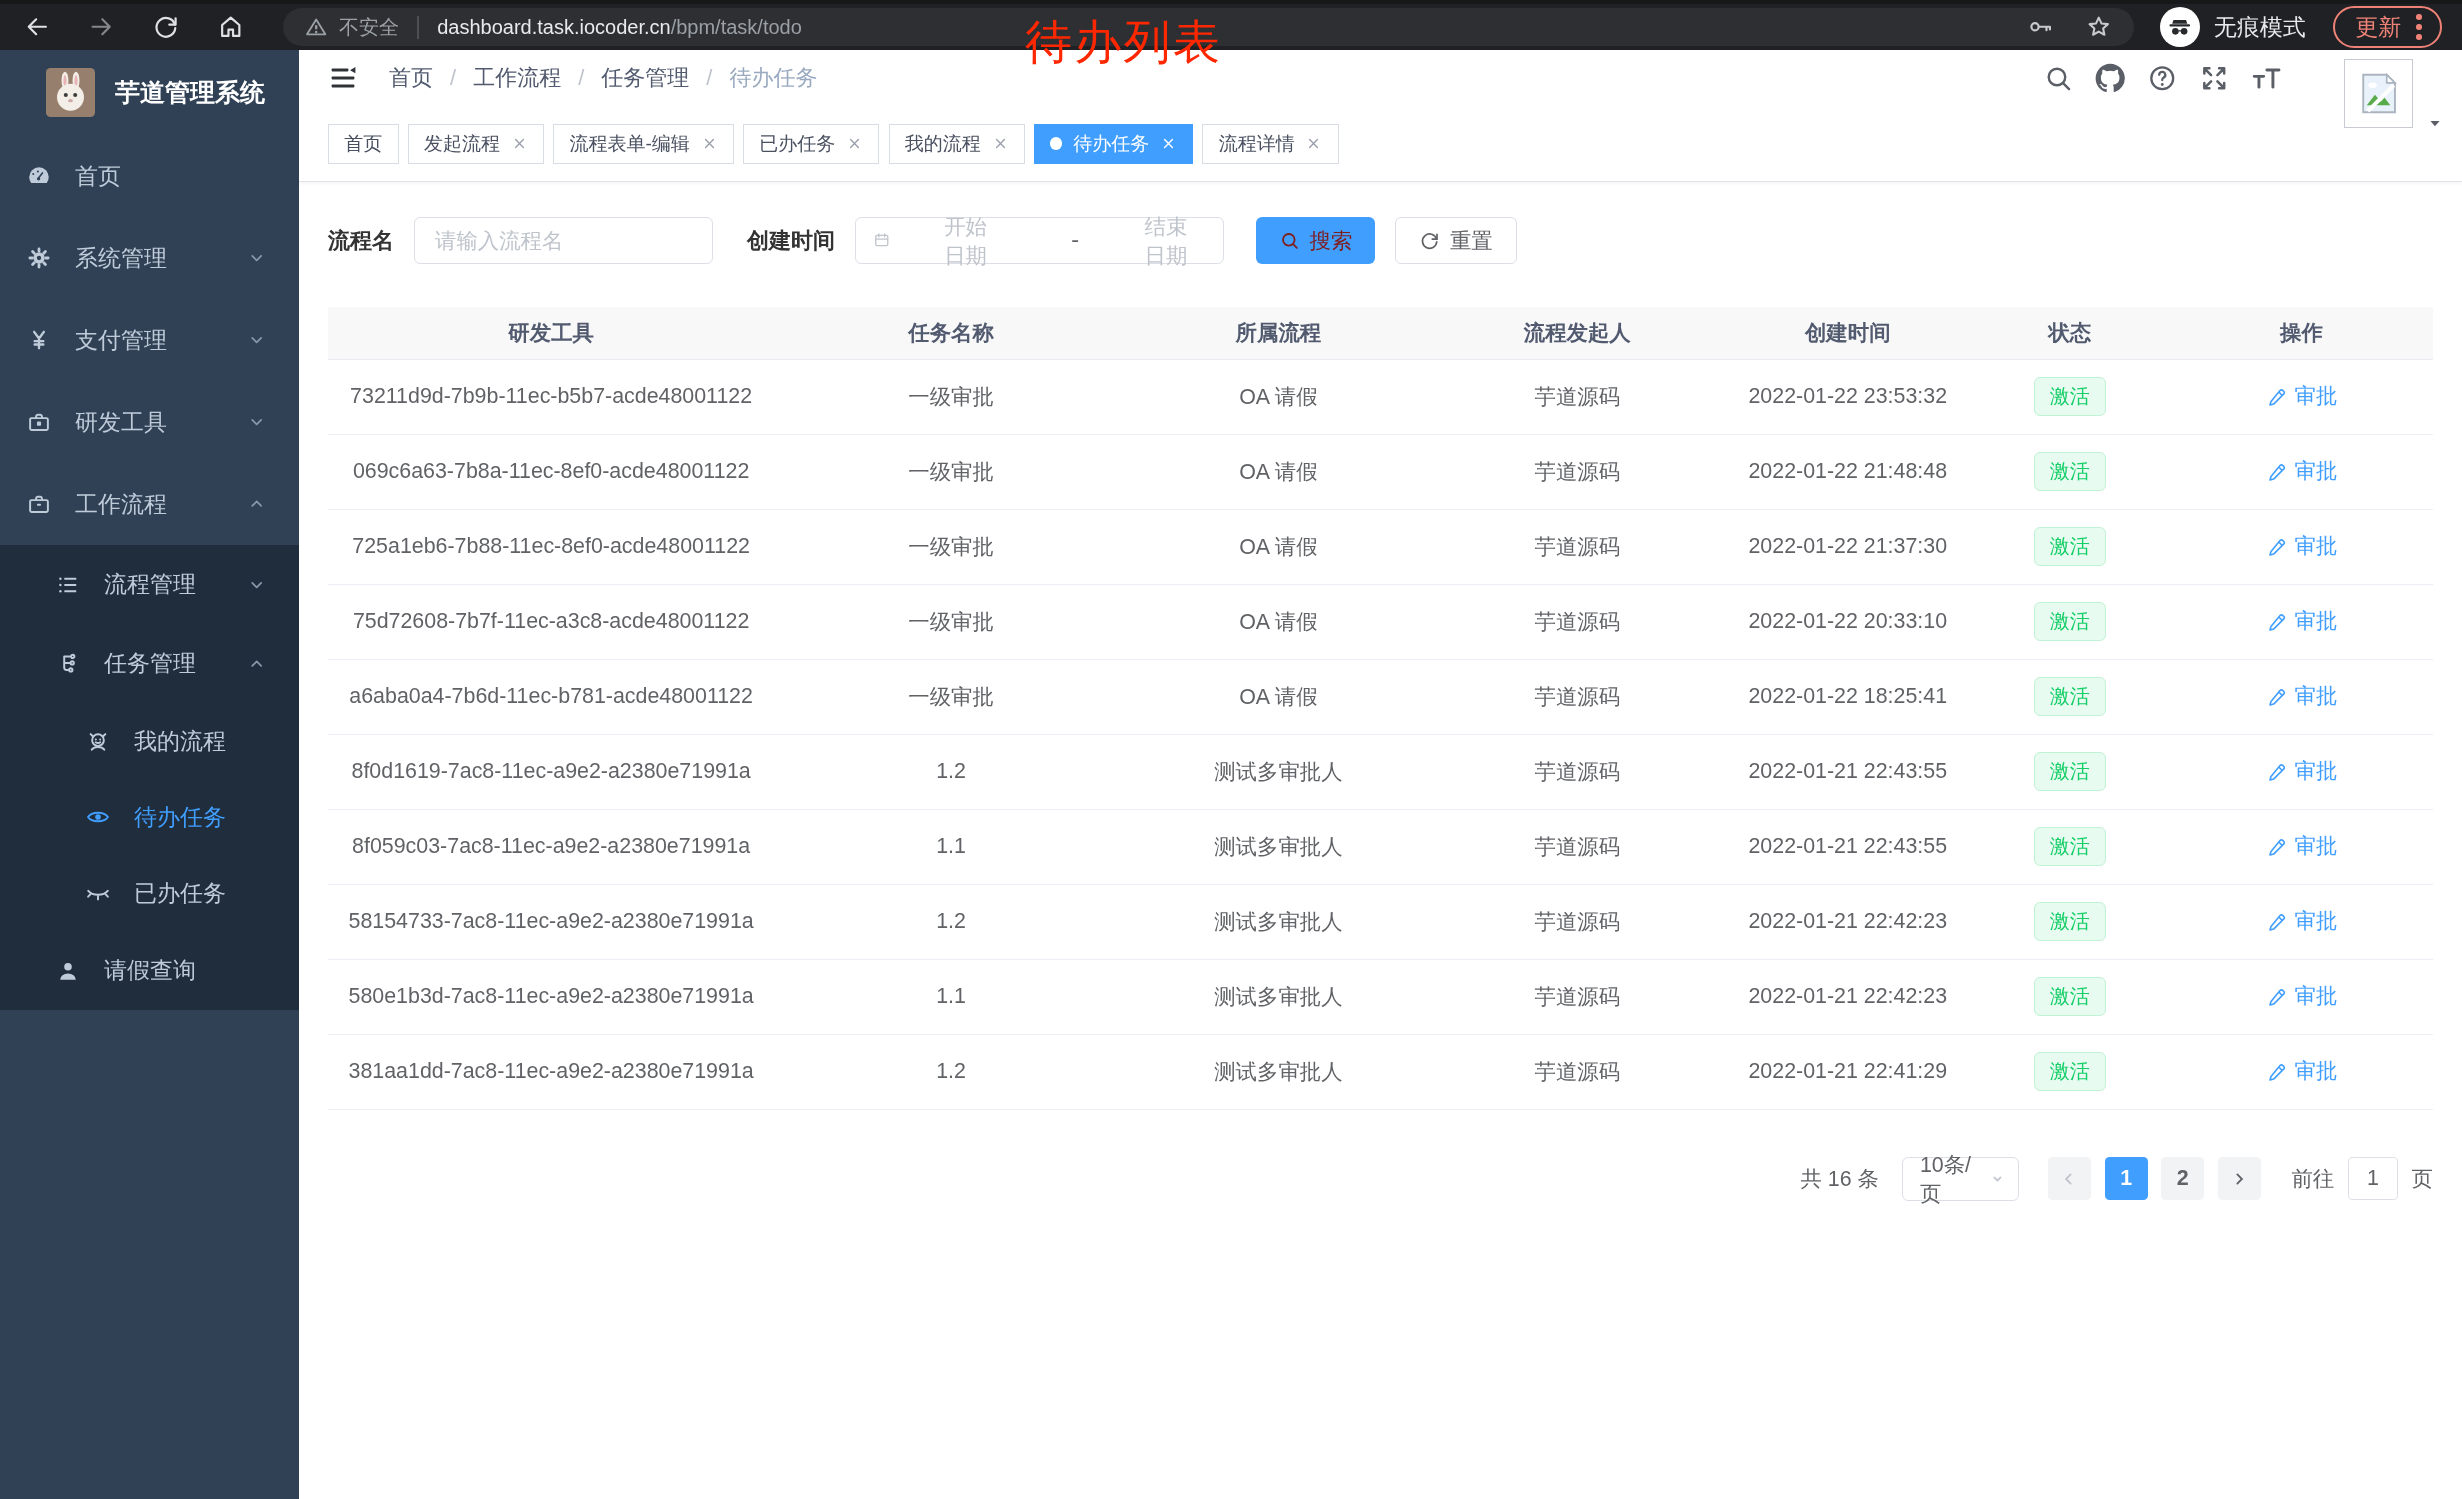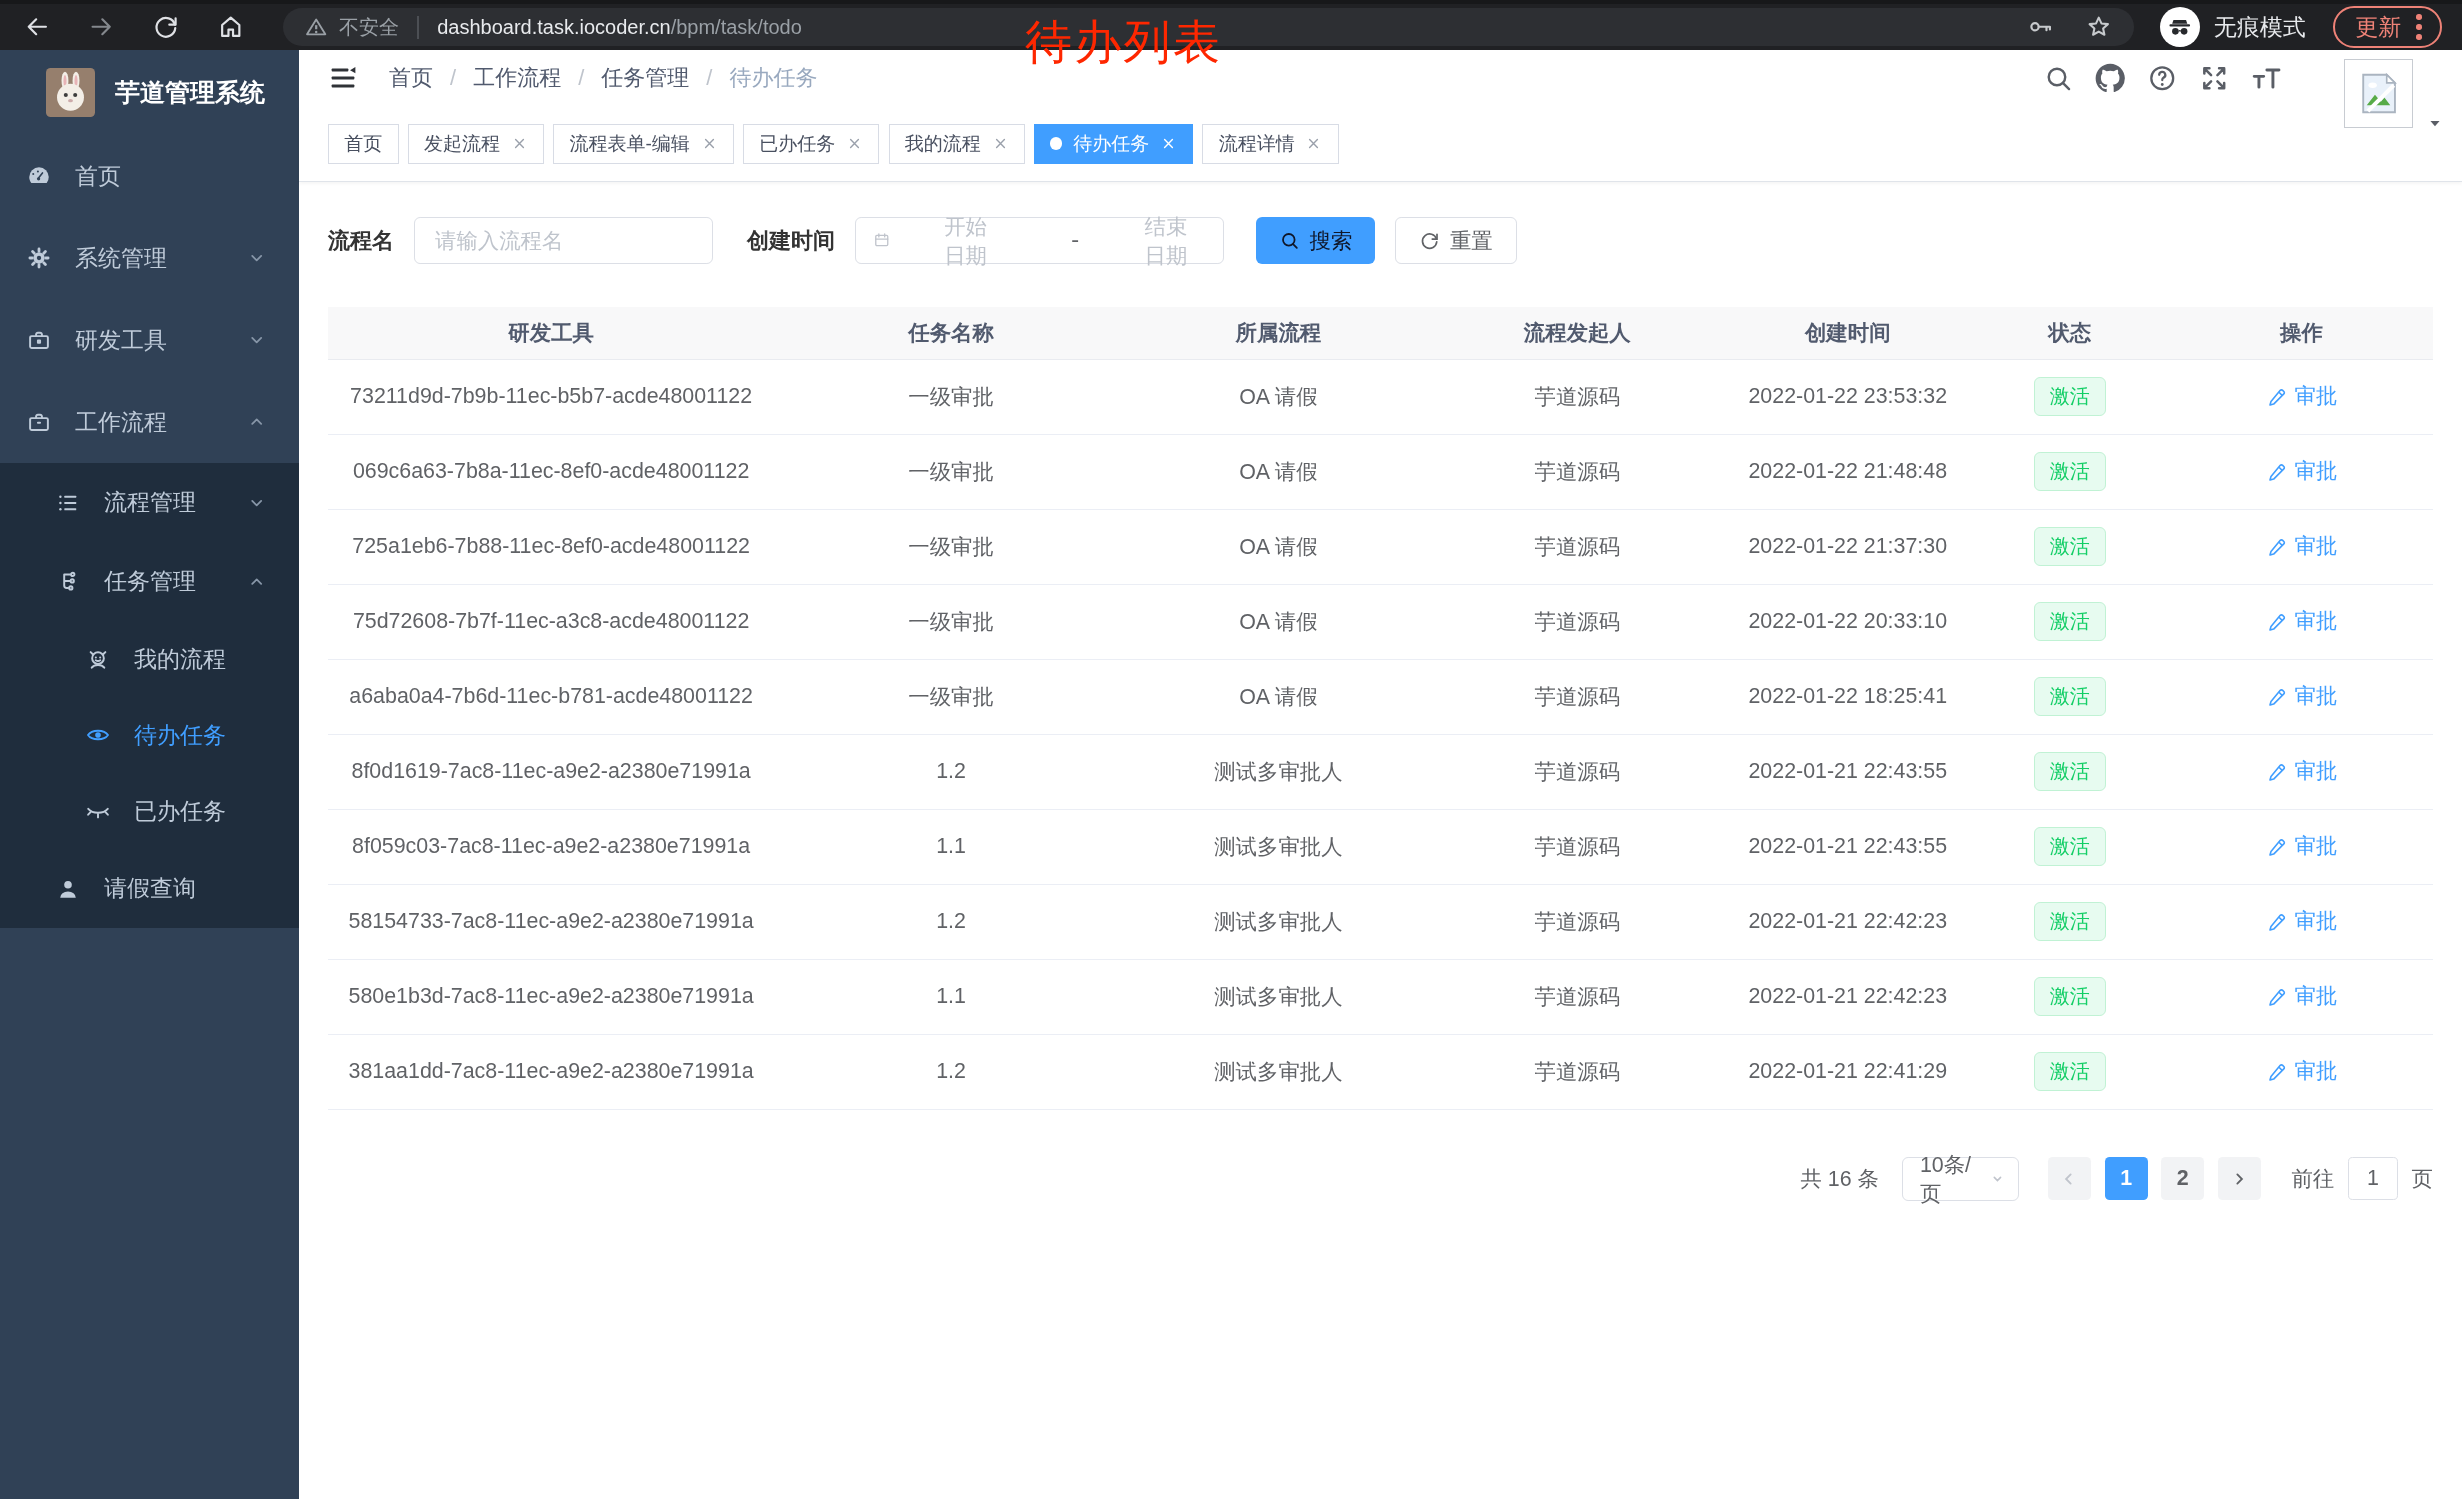--- a/index.html
+++ b/index.html
@@ -102,21 +102,21 @@
   .fdate { width:369px; height:47px; border:1.5px solid #dcdfe6; border-radius:6.1px;
     margin-left:20px; display:flex; align-items:center; padding:0 17px;
     color:#bfc4cc; font-size:21.4px;gap:40px; }
   .fdate .cal { width:24.4px; height:24.4px; color:#c0c4cc; margin-right:13.7px; }
   .fdate .cal svg { width:100%; height:100%; }
   .fdate .dsep { color:#606266; margin:0 23px; }
   .btn { height:47px; border-radius:6.1px; display:flex; align-items:center;
     font-size:21.4px; padding:0 23px; cursor:pointer; white-space:nowrap; }
   .btn .bicon { width:21.4px; height:21.4px; margin-right:9.2px; }
   .btn .bicon svg { width:100%; height:100%; }
-  .btn-search { background:#409eff; color:#0f172a; margin-left:32px; }
+  .btn-search { background:#409eff; color:#7f1d1d; margin-left:32px; }
   .btn-reset { background:#fff; color:#606266; border:1.5px solid #dcdfe6; margin-left:20px; }
 
   table.grid { margin-top:43px; width:100%; border-collapse:collapse;
     font-size:21.4px; color:#606266; text-align:center; table-layout:fixed; }
   .grid thead th { height:52px; background:#f8f8f9; color:#515a6e;
     font-weight:bold; font-size:21.4px; border-bottom:1.5px solid #e9ebf0; }
   .grid tbody td { height:75px; border-bottom:1.5px solid #ebeef5;
     overflow:hidden; white-space:nowrap; }
   .tag { display:inline-block; padding:5.3px 15.3px; background:#e7fbf0;
     border:1.5px solid #c0f2d4; border-radius:6.1px; color:#13ce66; font-size:20px; }
@@ -258,20 +258,33 @@
           <span class="mi-icon">
             <svg viewBox="0 0 24 24">
               <circle cx="12" cy="12" r="5.2" fill="currentColor"></circle>
               <circle cx="12" cy="12" r="2" fill="#304156"></circle>
               <g stroke="currentColor" stroke-width="2.6" stroke-linecap="round">
                 <path d="M12 3.6v2.2M12 18.2v2.2M3.6 12h2.2M18.2 12h2.2M6.1 6.1l1.5 1.5M16.4 16.4l1.5 1.5M17.9 6.1l-1.5 1.5M7.6 16.4l-1.5 1.5"></path>
               </g>
             </svg>
           </span>
           <span class="mi-label">系统管理</span>
+          <span class="mi-chev">
+            <svg viewBox="0 0 24 24" fill="none" stroke="currentColor" stroke-width="2" stroke-linecap="round" stroke-linejoin="round">
+              <path d="M7 10l5 5 5-5"></path>
+            </svg>
+          </span>
+        </div>
+        <div class="menu-item lvl1">
+          <span class="mi-icon">
+            <svg viewBox="0 0 24 24" fill="none" stroke="currentColor" stroke-width="1.8" stroke-linecap="round" stroke-linejoin="round">
+              <path d="M7.5 4.5L12 10.6 16.5 4.5M12 10.6V19.5M8 13h8M8 16.2h8" stroke-width="2.2"></path>
+            </svg>
+          </span>
+          <span class="mi-label">支付管理</span>
           <span class="mi-chev">
             <svg viewBox="0 0 24 24" fill="none" stroke="currentColor" stroke-width="2" stroke-linecap="round" stroke-linejoin="round">
               <path d="M7 10l5 5 5-5"></path>
             </svg>
           </span>
         </div>
         <div class="menu-item lvl1">
           <span class="mi-icon">
             <svg viewBox="0 0 24 24" fill="none" stroke="currentColor" stroke-width="1.8" stroke-linecap="round" stroke-linejoin="round">
               <rect x="3.8" y="8.4" width="16.4" height="11" rx="1.4"></rect>

